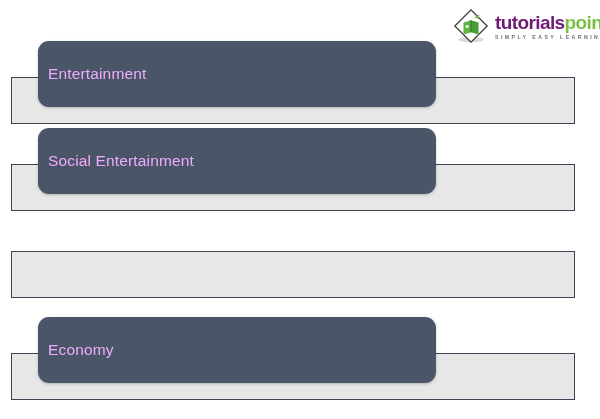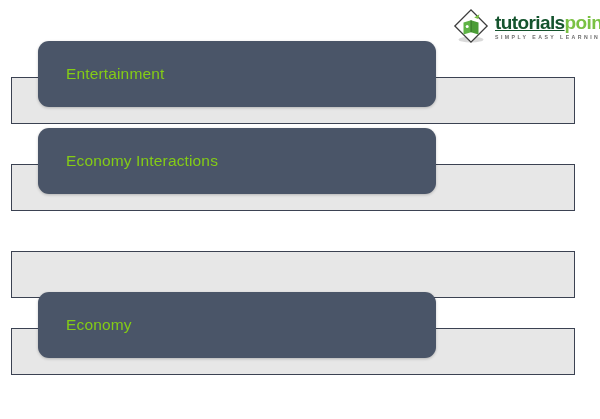--- a/index.html
+++ b/index.html
@@ -45,21 +45,21 @@
     justify-content: center;
     line-height: 1;
     padding-top: 2px;
   }
   .logo-word {
     font-size: 19px;
     font-weight: bold;
     letter-spacing: -0.6px;
     white-space: nowrap;
   }
-  .logo-word .w1 { color: #14532d; text-decoration: underline; }
+  .logo-word .w1 { color: #701a75; }
   .logo-word .w2 { color: #7ac143; }
   .logo-tag {
     font-size: 5.2px;
     letter-spacing: 2.45px;
     color: #6d6d6d;
     font-weight: bold;
     margin-top: 3px;
     white-space: nowrap;
   }
 
@@ -87,31 +87,31 @@
     width: 398px;
     height: 66px;
     background: #4a5568;
     border-radius: 11px;
     box-shadow: 0 1px 3px rgba(0,0,0,0.22);
     display: flex;
     align-items: center;
     box-sizing: border-box;
   }
   .row-label {
-    color: #84cc16;
+    color: #f0abfc;
     font-size: 15.5px;
-    padding-left: 28px;
+    padding-left: 10px;
     letter-spacing: 0.15px;
     white-space: nowrap;
   }
 
   .r0 { top: 37px; }
   .r1 { top: 124px; }
   .r2 { top: 211px; }
-  .r3 { top: 288px; }
+  .r3 { top: 313px; }
 </style>
 </head>
 <body>
 
 <div class="canvas">
 
   <div class="logo">
     <div class="logo-mark">
       <svg width="38" height="38" viewBox="0 0 38 38" aria-hidden="true">
         <ellipse cx="19" cy="32.5" rx="12.5" ry="3" fill="#d9d9d9"></ellipse>
@@ -134,21 +134,21 @@
   <div class="row r0">
     <div class="row-tray"></div>
     <div class="row-bar">
       <span class="row-label">Entertainment</span>
     </div>
   </div>
 
   <div class="row r1">
     <div class="row-tray"></div>
     <div class="row-bar">
-      <span class="row-label">Economy Interactions</span>
+      <span class="row-label">Social Entertainment</span>
     </div>
   </div>
 
   <div class="row r2">
     <div class="row-tray"></div>
   </div>
 
   <div class="row r3">
     <div class="row-tray"></div>
     <div class="row-bar">

